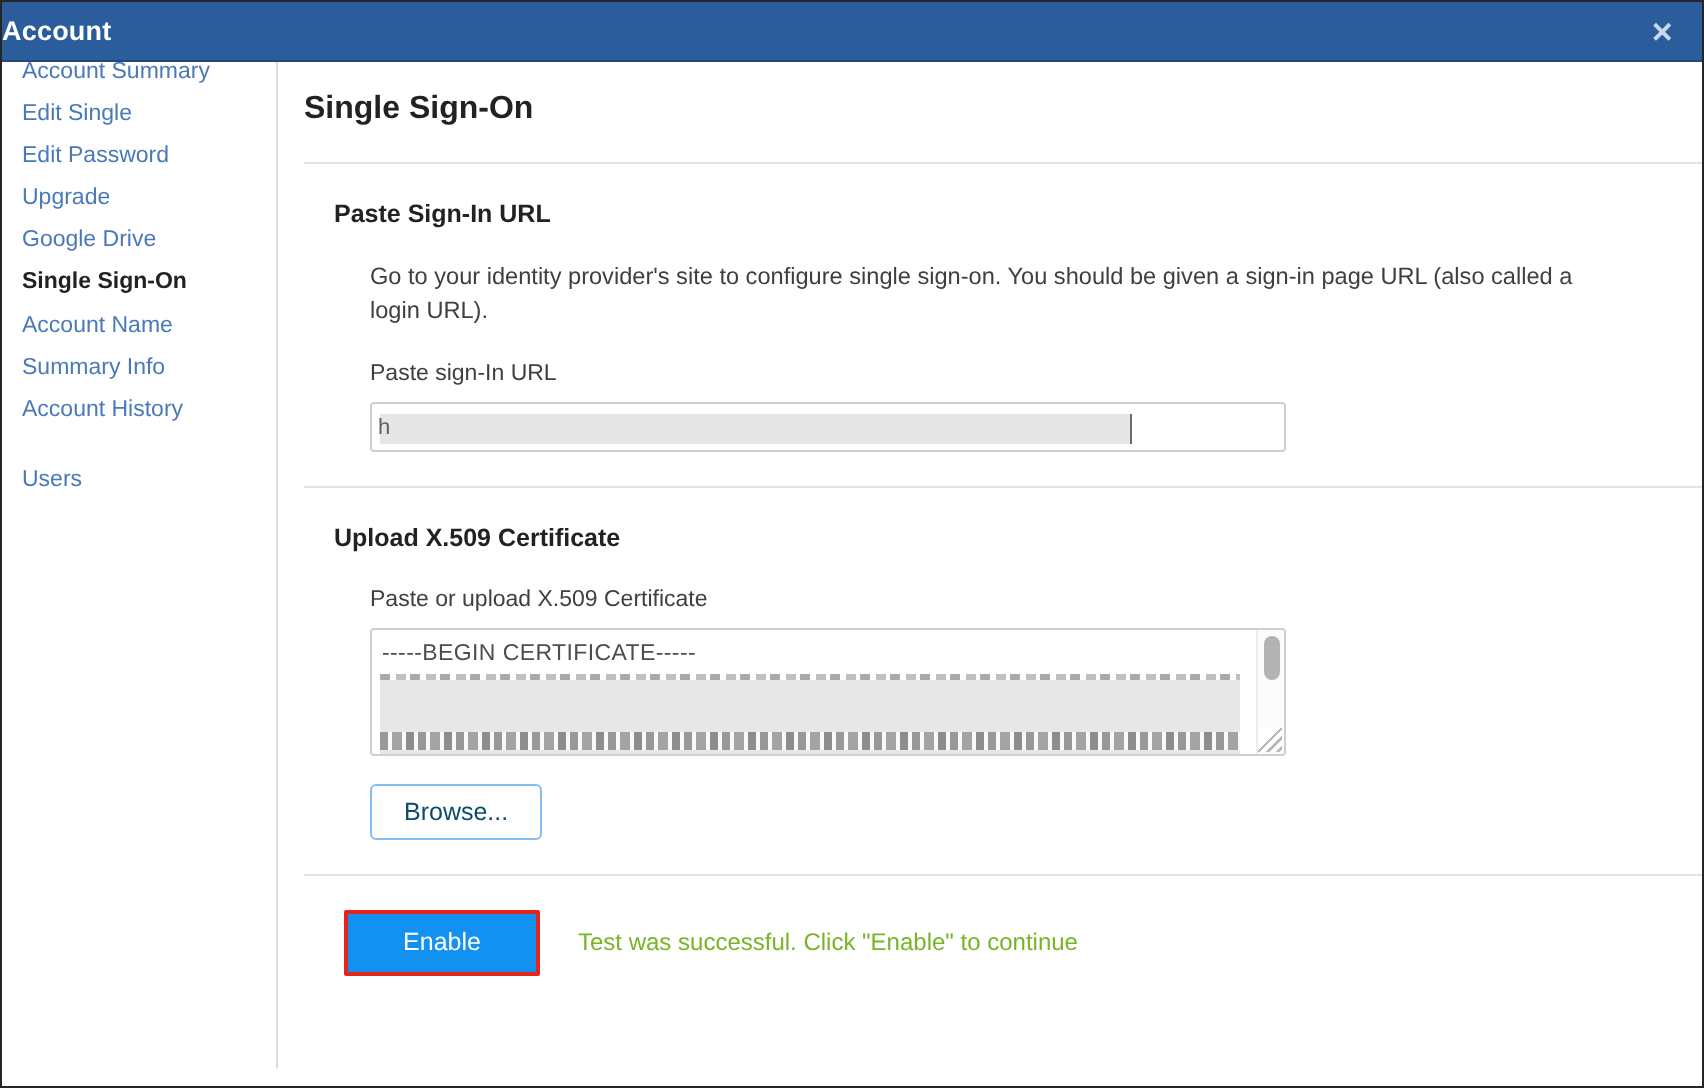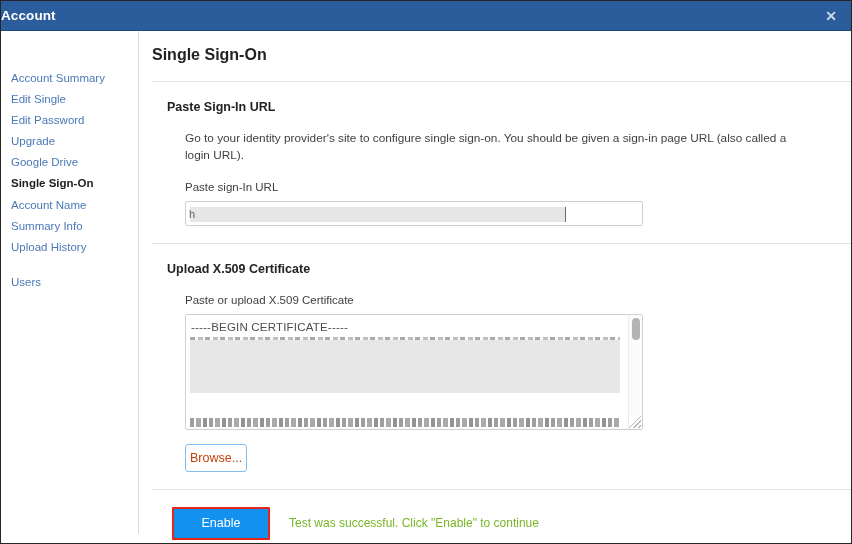--- a/index.html
+++ b/index.html
@@ -61,21 +61,20 @@
     box-sizing: border-box;
   }
 
   
   .sidebar {
     width: 137px;
     flex: 0 0 137px;
     box-sizing: border-box;
     padding: 0 0 0 10px;
     background: #ffffff;
-    margin-top: 42px;
   }
   .nav-list { list-style: none; margin: 0; padding: 0; }
   .nav-item {
     font-size: 11.5px;
     color: #4a79b8;
     line-height: 1;
     padding: 0 0 9.6px 0;
     cursor: pointer;
     white-space: nowrap;
   }
@@ -184,21 +183,21 @@
     width: 1px;
     height: 15px;
     background: #6a6a6a;
   }
 
   
   .textarea-wrap {
     position: relative;
     margin: 6px 0 0 33px;
     width: 458px;
-    height: 116px;
+    height: 64px;
     box-sizing: border-box;
     border: 1px solid #cfcfcf;
     border-radius: 2px;
     background: #ffffff;
     overflow: hidden;
     cursor: text;
   }
   .cert-line-1 {
     position: absolute;
     left: 5px;
@@ -275,28 +274,28 @@
       linear-gradient(135deg, transparent 0 46%, #b8b8b8 46% 54%, transparent 54% 100%),
       linear-gradient(135deg, transparent 0 66%, #b8b8b8 66% 74%, transparent 74% 100%),
       linear-gradient(135deg, transparent 0 86%, #b8b8b8 86% 94%, transparent 94% 100%);
     background-color: #ffffff;
   }
 
   
   .btn-browse {
     display: inline-block;
     margin: 14px 0 0 33px;
-    padding: 0 4px;
+    padding: 0 16px;
     height: 28px;
     line-height: 26px;
     box-sizing: border-box;
     border: 1px solid #7fbdf2;
     border-radius: 3px;
     background: #ffffff;
-    color: #c2410c;
+    color: #0c4a6e;
     font-size: 12.5px;
     font-family: "Liberation Sans", sans-serif;
     cursor: pointer;
   }
 
   .hr2 {
     height: 1px;
     background: #e3e3e3;
     margin: 17px 0 0 13px;
   }
@@ -342,21 +341,21 @@
     <nav class="sidebar">
       <ul class="nav-list">
         <li class="nav-item">Account Summary</li>
         <li class="nav-item">Edit Single</li>
         <li class="nav-item">Edit Password</li>
         <li class="nav-item">Upgrade</li>
         <li class="nav-item">Google Drive</li>
         <li class="nav-item active">Single Sign-On</li>
         <li class="nav-item">Account Name</li>
         <li class="nav-item">Summary Info</li>
-        <li class="nav-item">Upload History</li>
+        <li class="nav-item">Account History</li>
       </ul>
       <div class="nav-gap"></div>
       <ul class="nav-list">
         <li class="nav-item">Users</li>
       </ul>
     </nav>
 
     <div class="sidebar-divider"></div>
 
     <main class="content">

